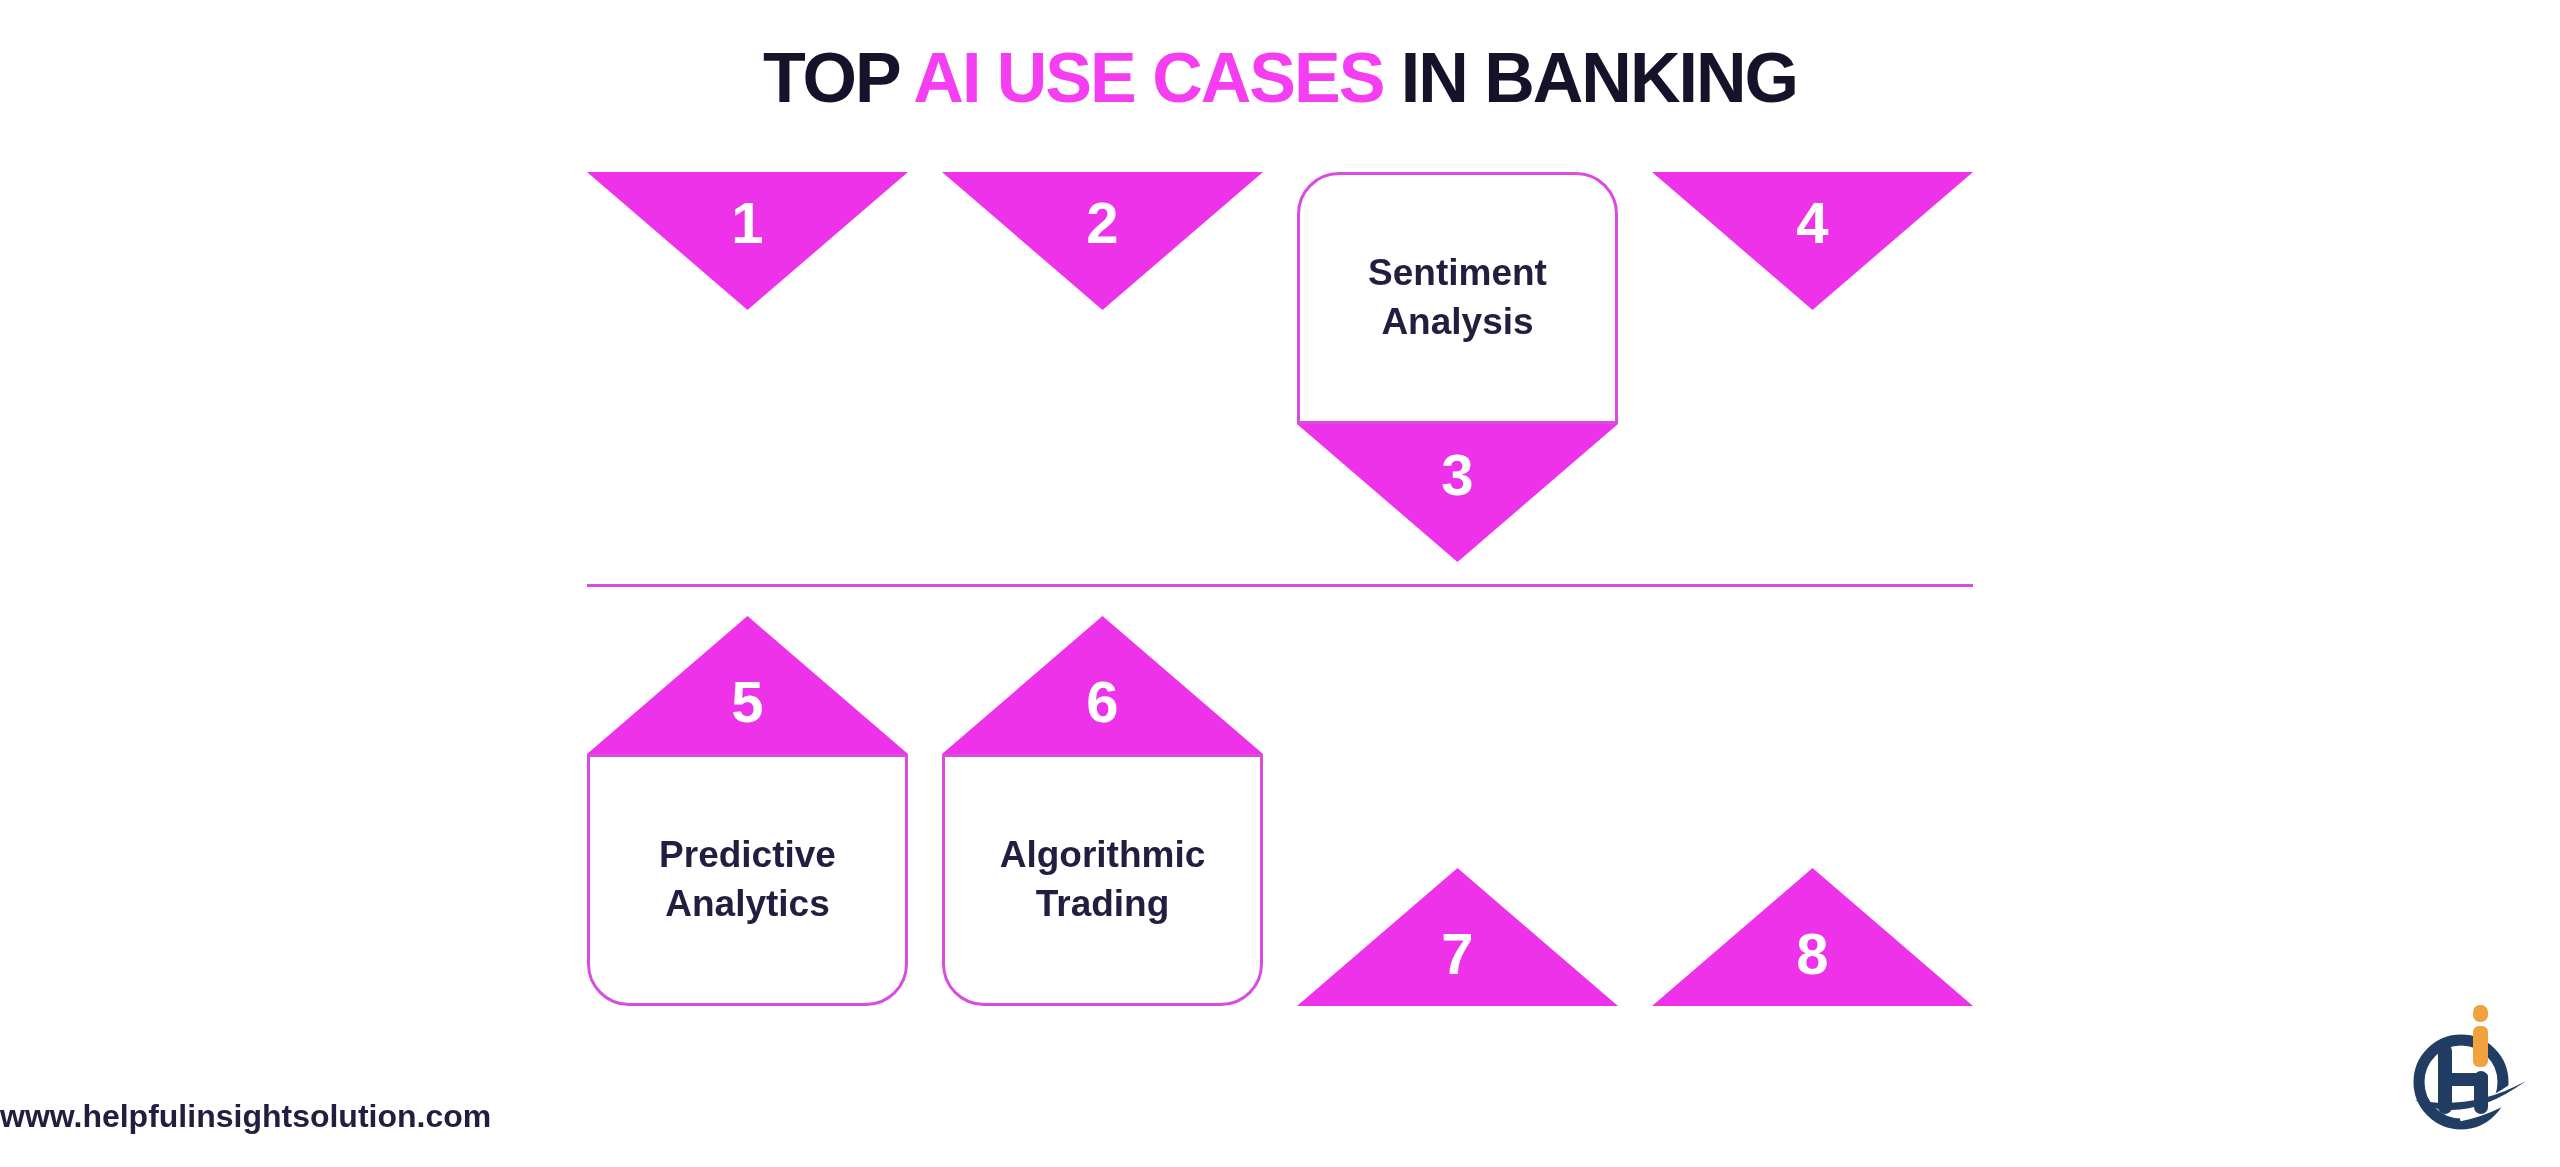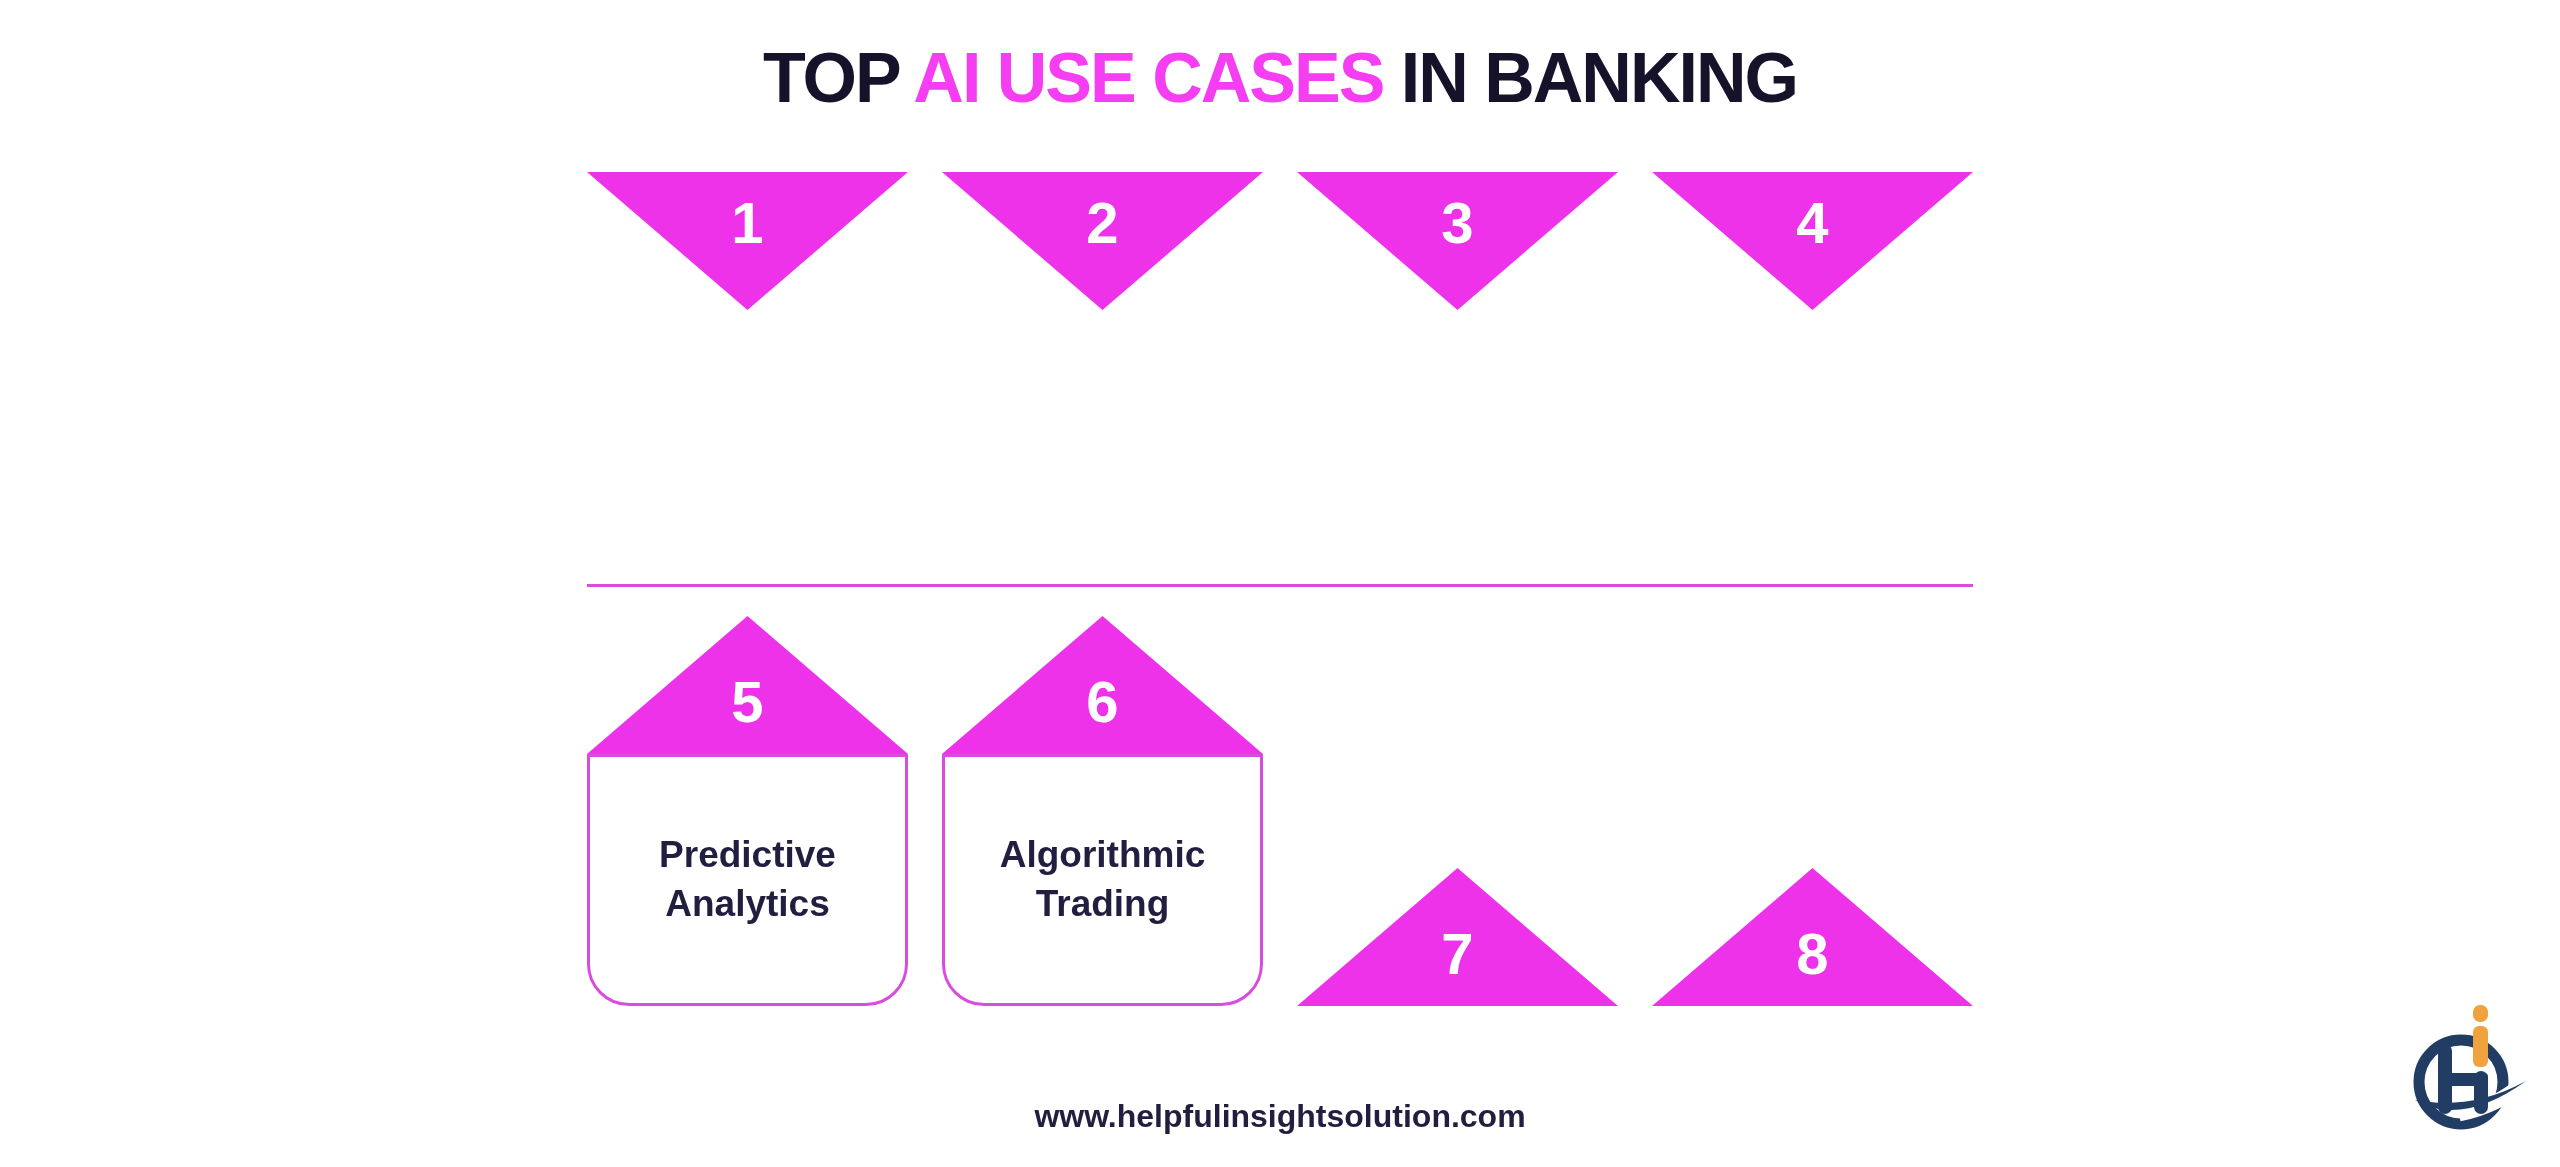--- a/index.html
+++ b/index.html
@@ -84,21 +84,20 @@
   .divider {
     position: absolute;
     left: 587px; top: 584px;
     width: 1386px; height: 3px;
     background: var(--border);
   }
 
   .footer-url {
     position: absolute;
     top: 1098px; left: 0; width: 100%;
-    text-align: center;
     font-size: 32px;
     font-weight: 700;
     color: var(--dark-text);
   }
 
   .logo {
     position: absolute;
     right: 33px; bottom: 26px;
     width: 126px; height: 140px;
   }
@@ -122,20 +121,23 @@
     </div>
   </div>
 
   <div class="card">
     <div class="tri">
       <span class="card-num">2</span>
     </div>
   </div>
 
   <div class="card">
+    <div class="card-box">
+      <span class="card-label">Sentiment Analysis</span>
+    </div>
     <div class="tri">
       <span class="card-num">3</span>
     </div>
   </div>
 
   <div class="card">
     <div class="tri">
       <span class="card-num">4</span>
     </div>
   </div>

